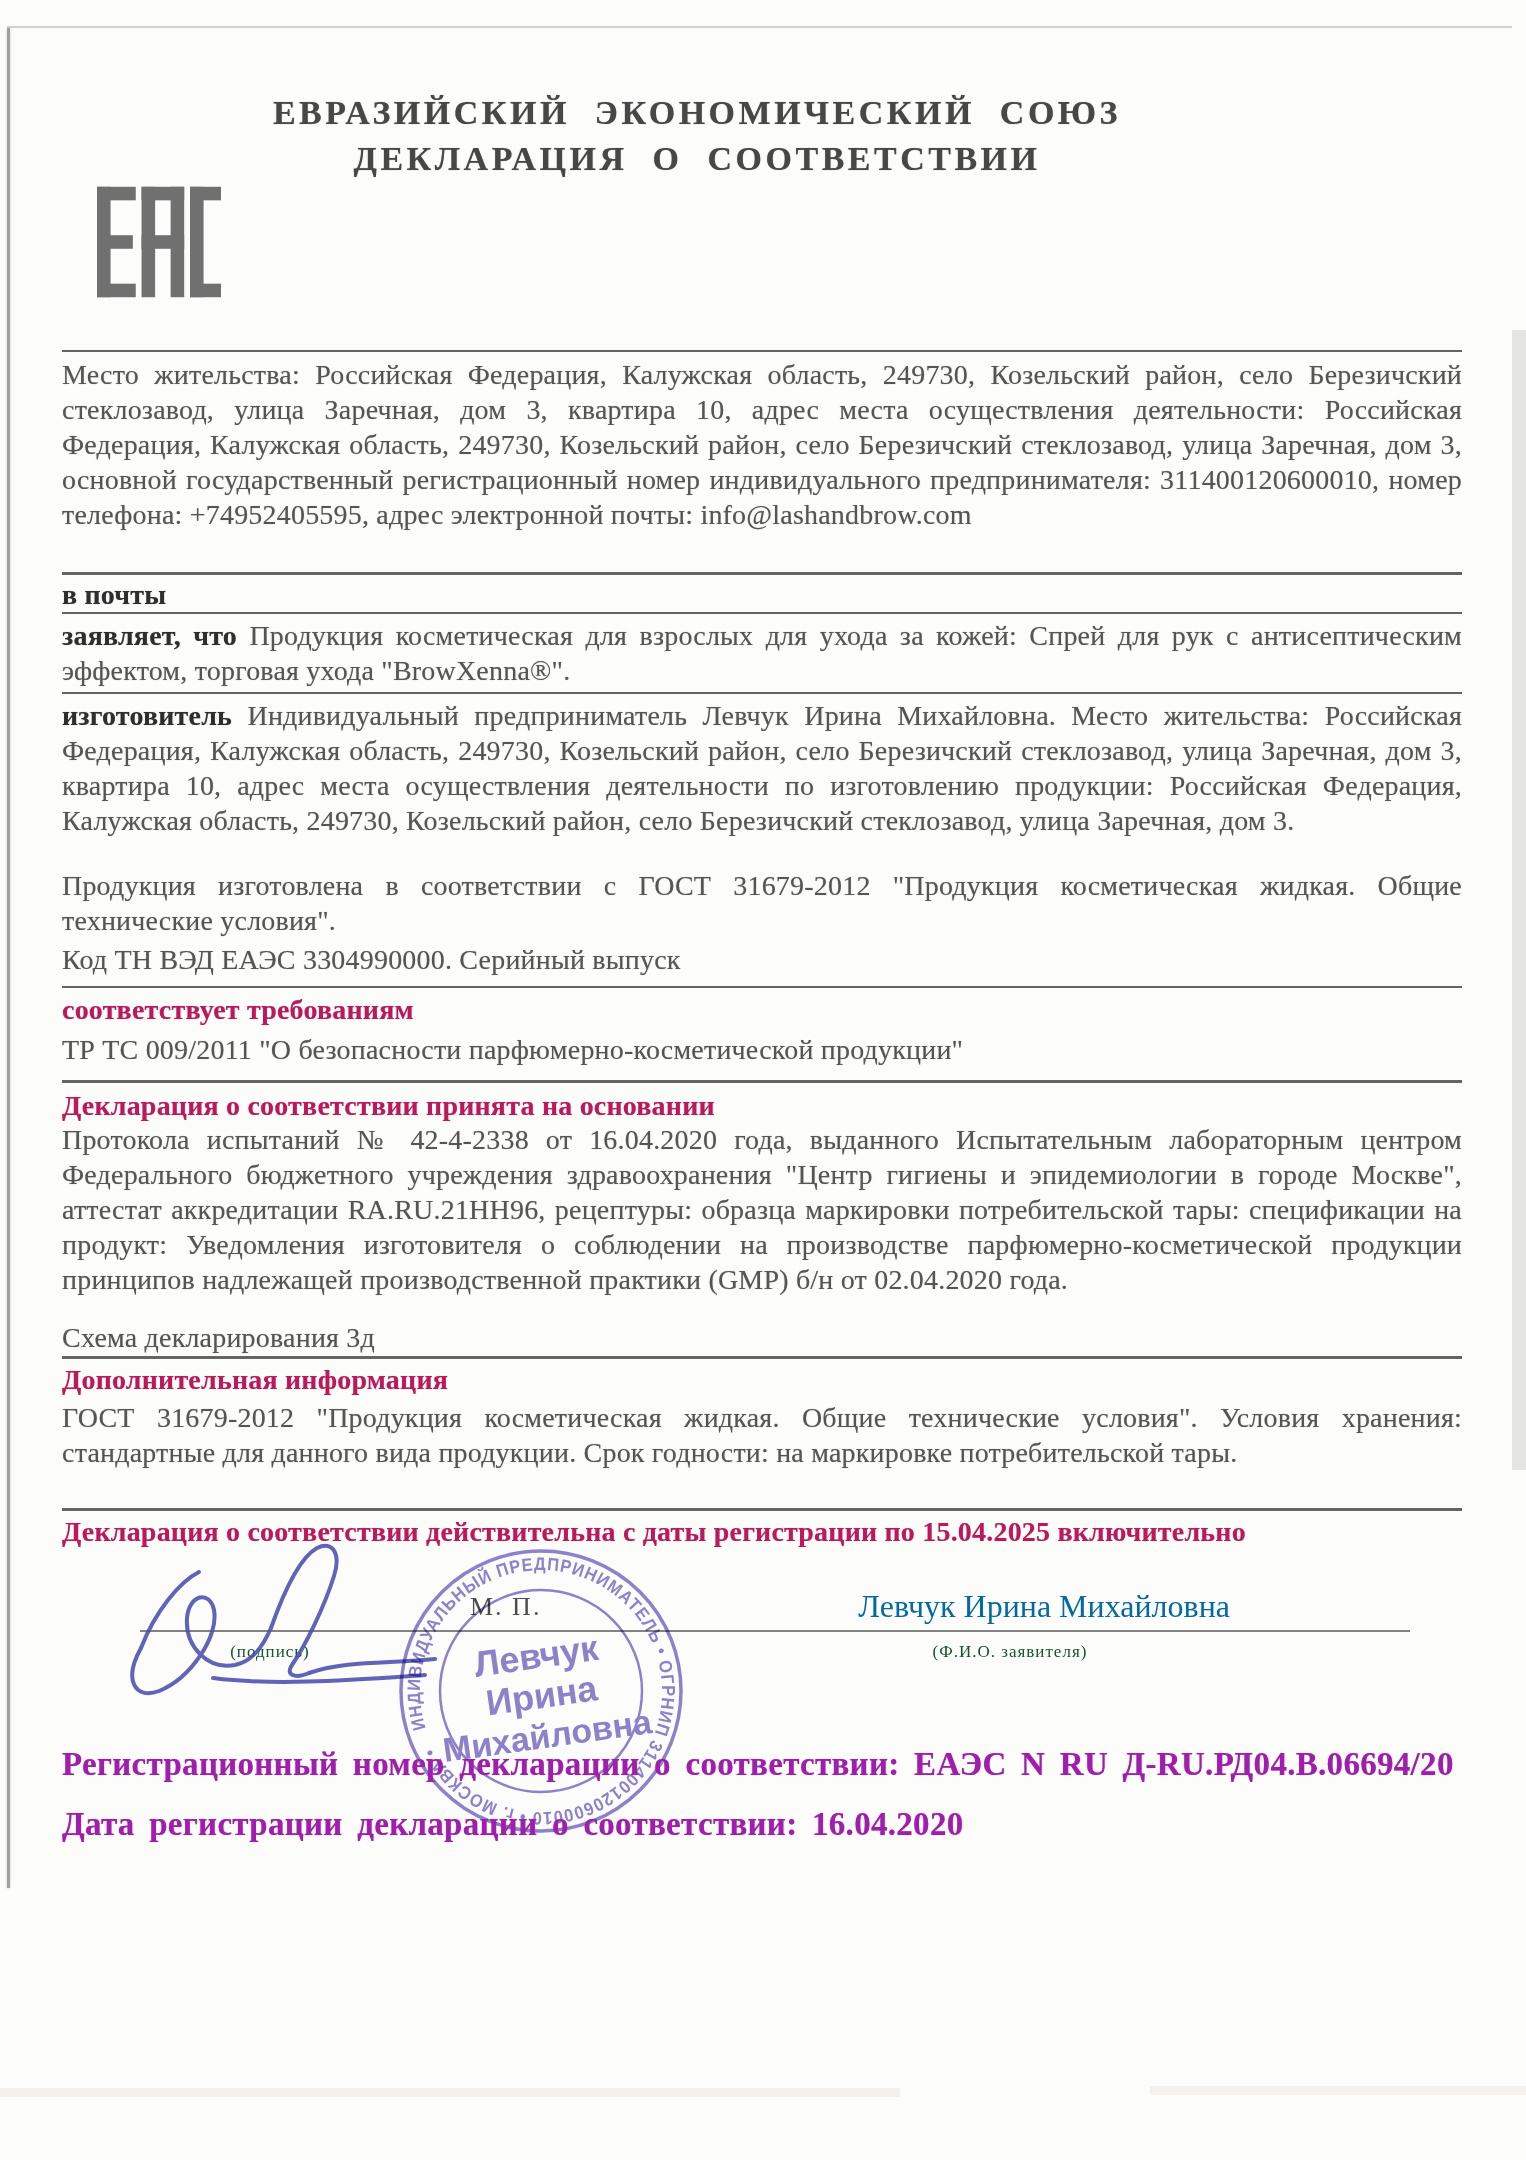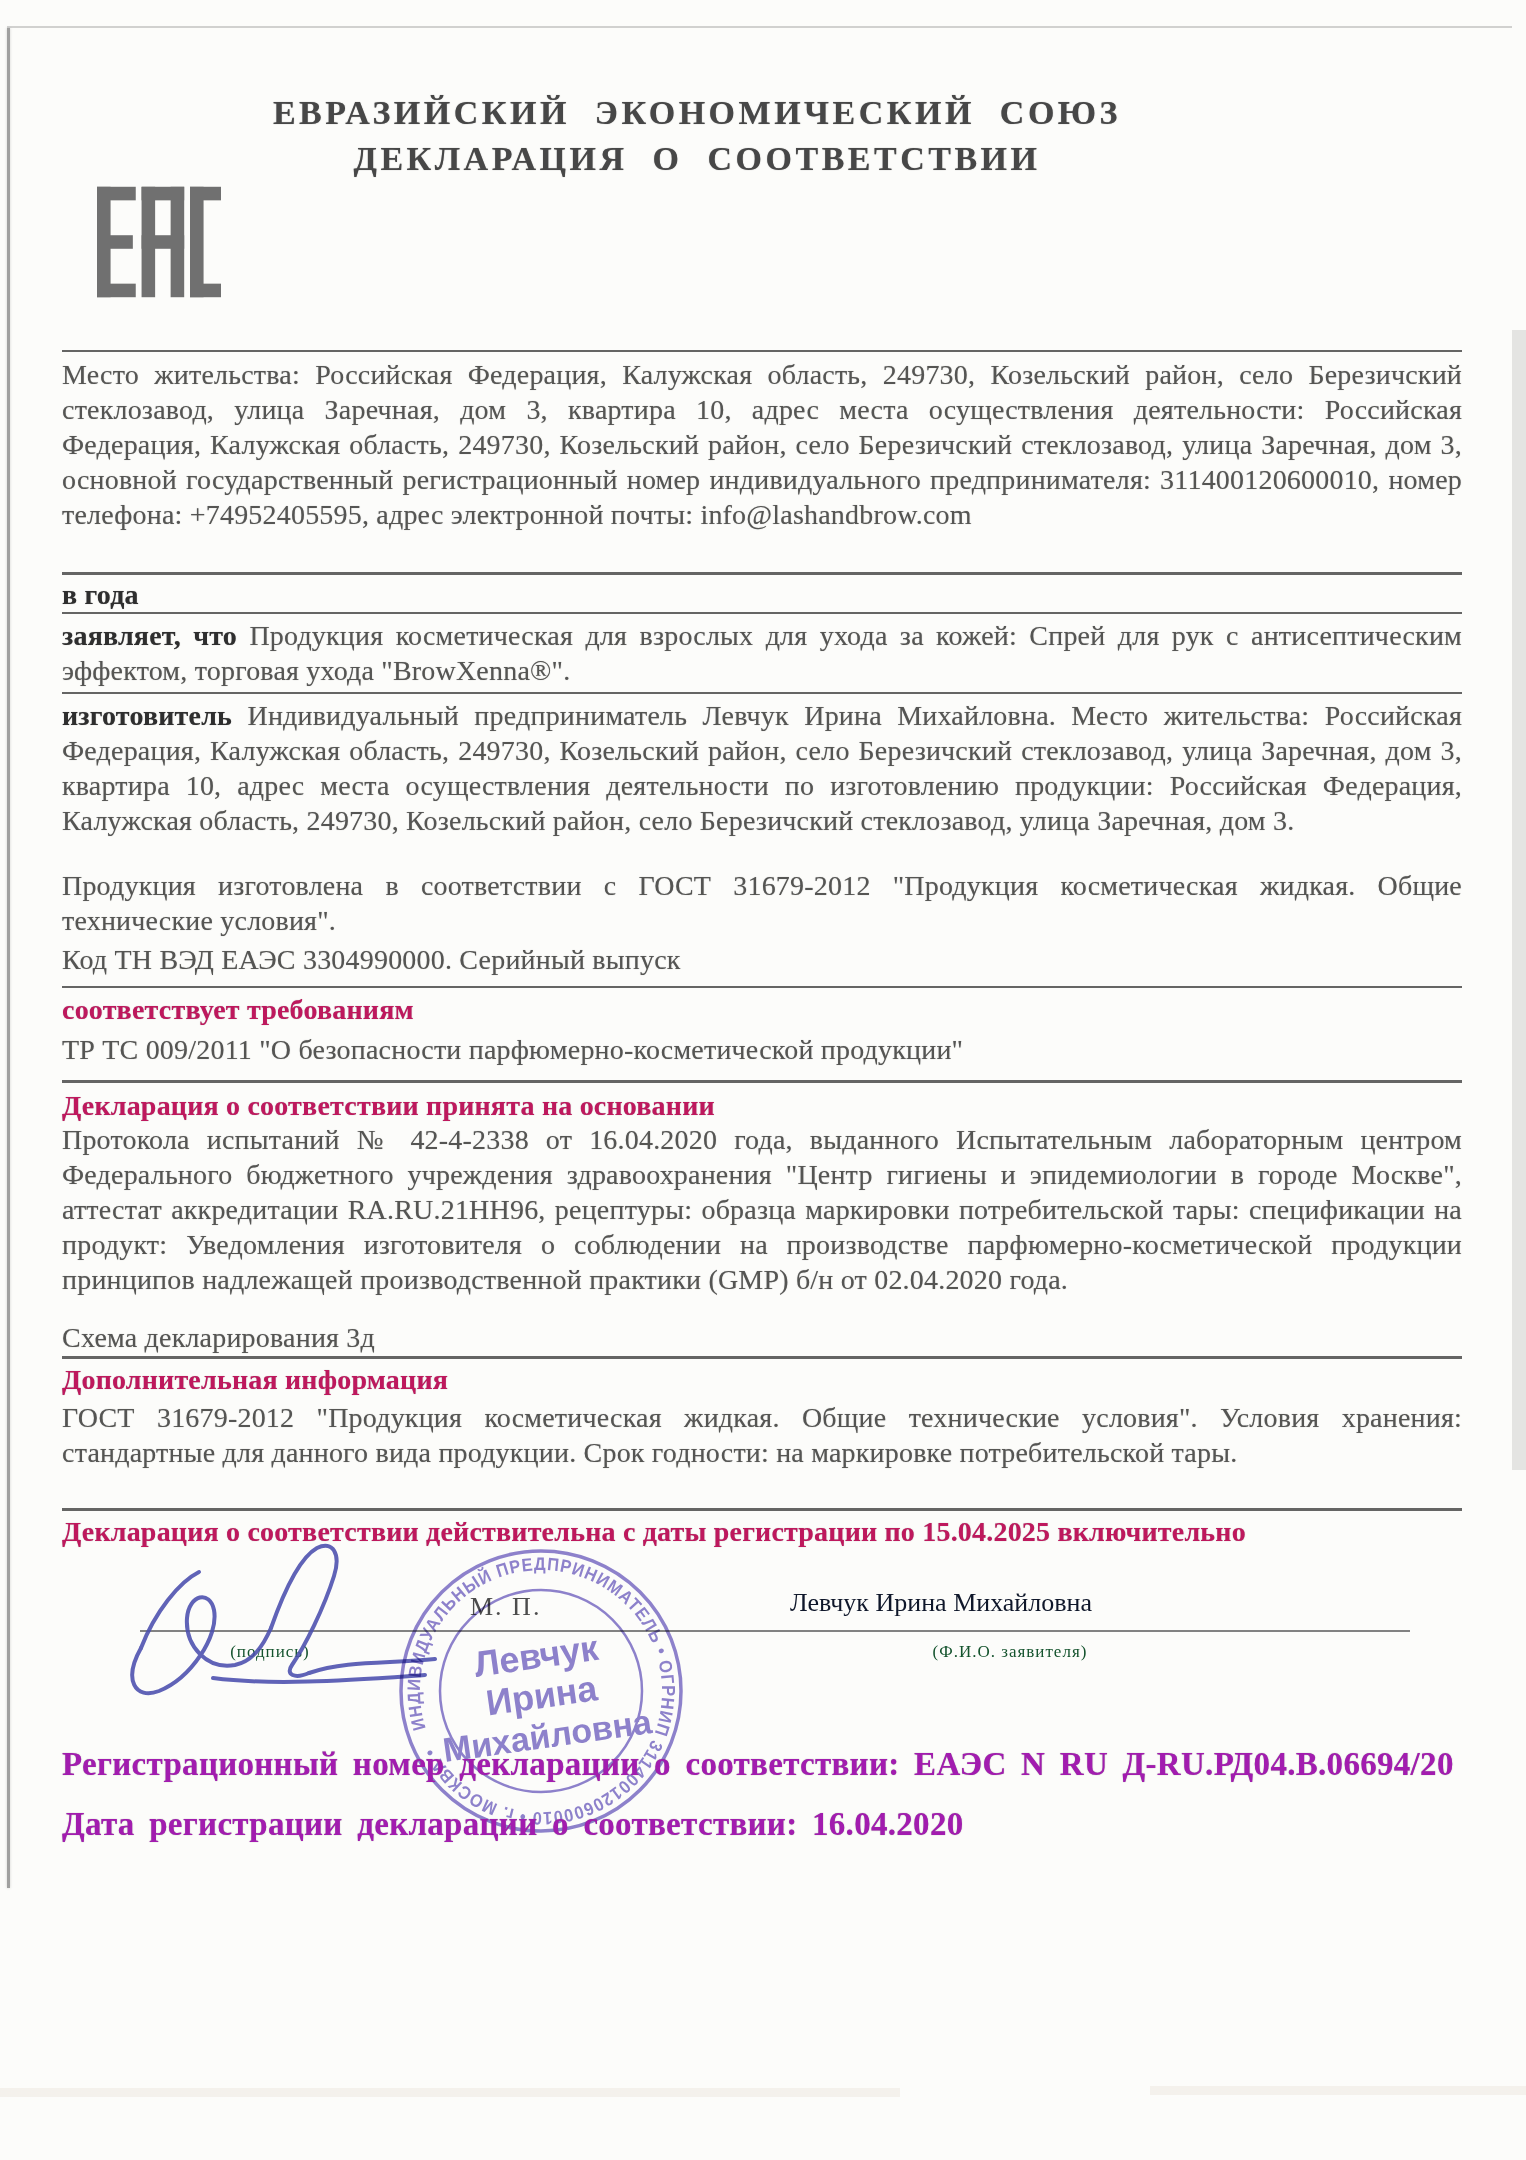--- a/index.html
+++ b/index.html
@@ -28,21 +28,21 @@
     text-shadow:0 0 1px rgba(85,85,85,.45);
   }
   .para.lastshort{text-align-last:left;}
   .oneline{text-align:left;}
   .lbl{font-weight:bold;color:#2e2e2e;}
   .boldline{font-weight:bold;color:#be185d;}
   .sep{left:62px;width:1400px;height:0;border-top:3px solid rgba(58,58,58,.78);}
   .sep.thin{border-top-width:2px;}
   .smallcap{font-size:17px;color:#14532d;letter-spacing:1px;text-align:center;}
   .mp{font-size:26px;color:#4c4c4c;letter-spacing:2px;}
-  .fio{left:790px;width:440px;text-align:left;font-size:26px;color:#0f172a;}
+  .fio{left:790px;width:440px;text-align:right;font-size:32px;color:#0369a1;}
   .sigline{left:140px;width:1270px;height:0;border-top:2px solid rgba(90,90,90,.75);}
   .footerline{left:62px;width:1420px;font-weight:bold;font-size:33px;color:#a21caf;word-spacing:6px;letter-spacing:.3px;text-shadow:0 0 1px rgba(59,59,59,.5);}
   .stamp-svg{mix-blend-mode:multiply;opacity:.82;}
   .sig-svg{opacity:.88;}
   .eac{opacity:.88;}
 </style>
 </head>
 <body>
 
 <div class="page">
@@ -73,21 +73,21 @@
   </svg>
 
 
   <div class="abs sep thin" style="top:350px;"></div>
 
   <div class="abs para lastshort" style="top:357px;">Место жительства: Российская Федерация, Калужская область, 249730, Козельский район, село Березичский стеклозавод, улица Заречная, дом 3, квартира 10, адрес места осуществления деятельности: Российская Федерация, Калужская область, 249730, Козельский район, село Березичский стеклозавод, улица Заречная, дом 3, основной государственный регистрационный номер индивидуального предпринимателя: 311400120600010, номер телефона: +74952405595, адрес электронной почты: info@lashandbrow.com</div>
 
   <div class="abs sep" style="top:572px;"></div>
 
   <div class="abs para oneline" style="top:577px;">
-    <b class="lbl">в года</b>
+    <b class="lbl">в почты</b>
   </div>
 
   <div class="abs sep thin" style="top:612px;"></div>
 
   <div class="abs para lastshort" style="top:618px;">
     <b class="lbl">заявляет, что</b>
     <span>Продукция косметическая для взрослых для ухода за кожей: Спрей для рук с антисептическим эффектом, торговая ухода "BrowXenna®".</span>
   </div>
 
   <div class="abs sep thin" style="top:692px;"></div>

